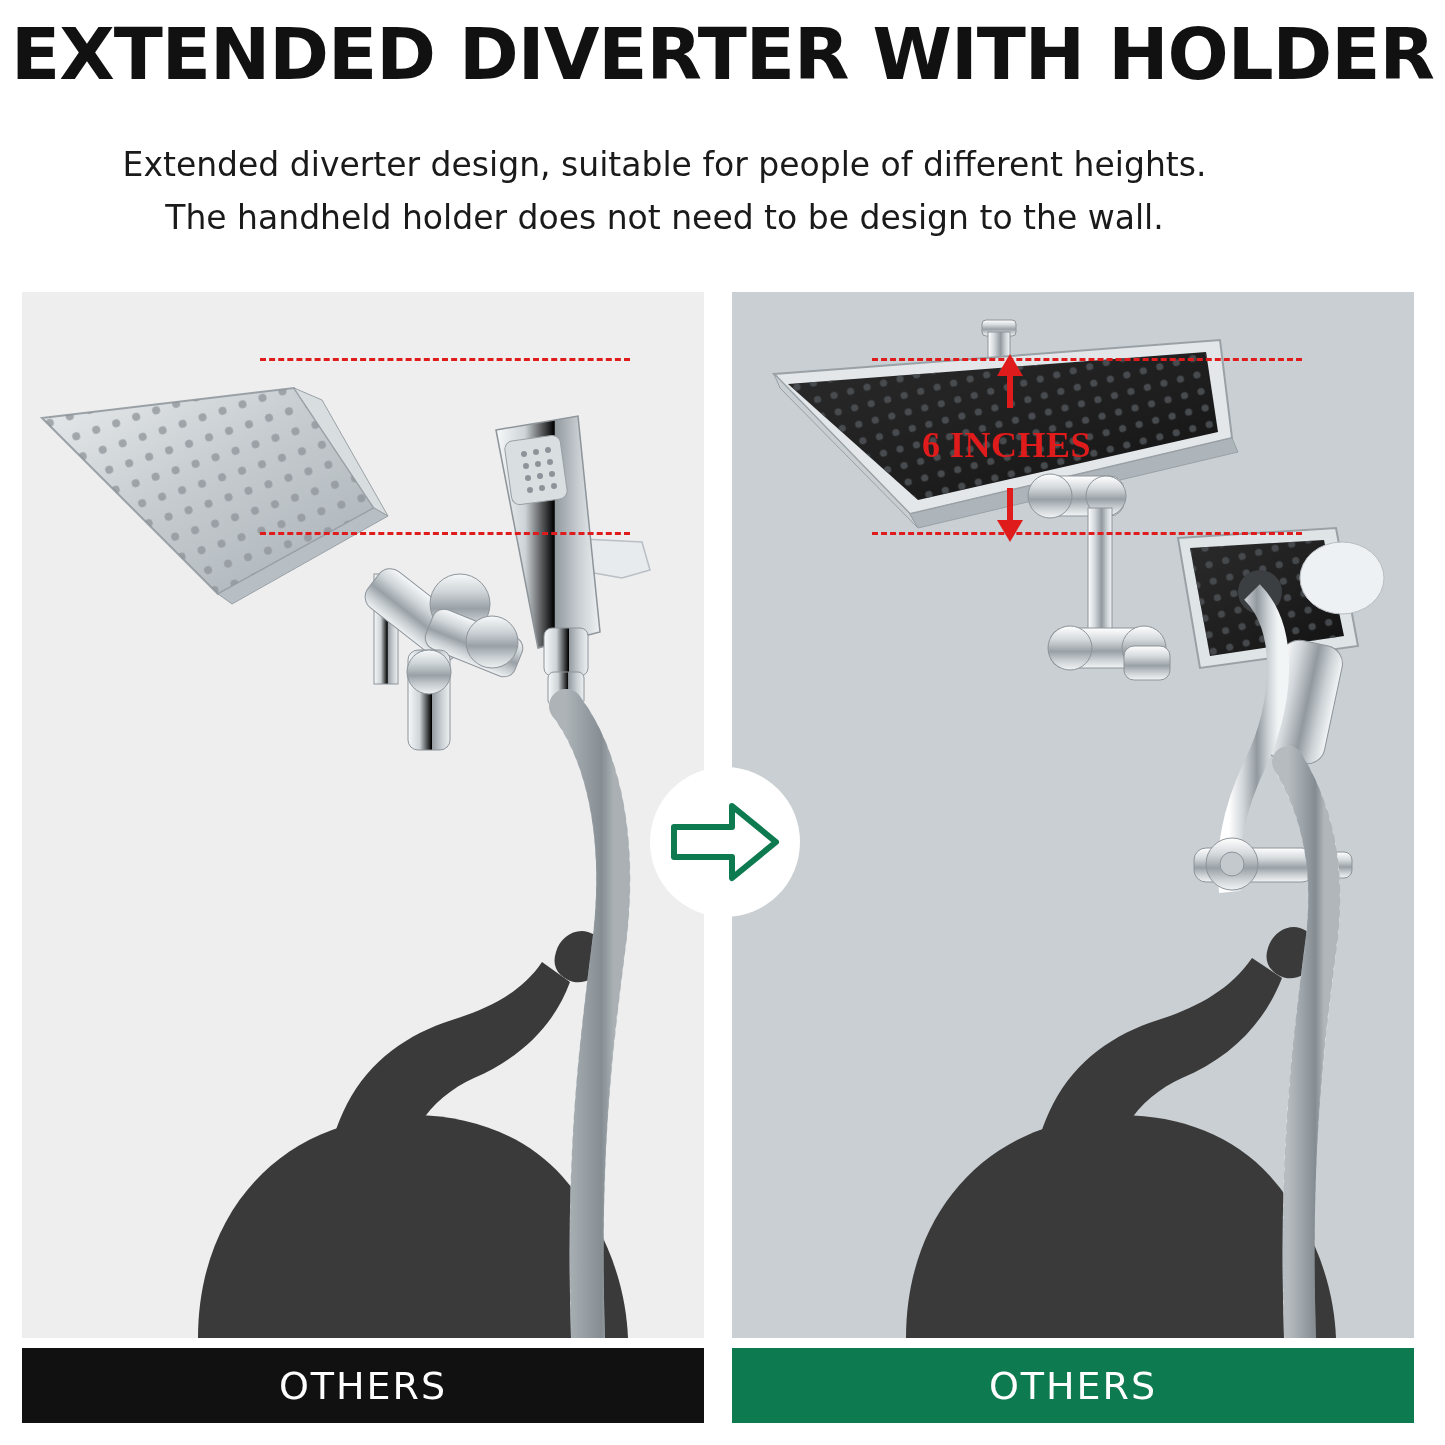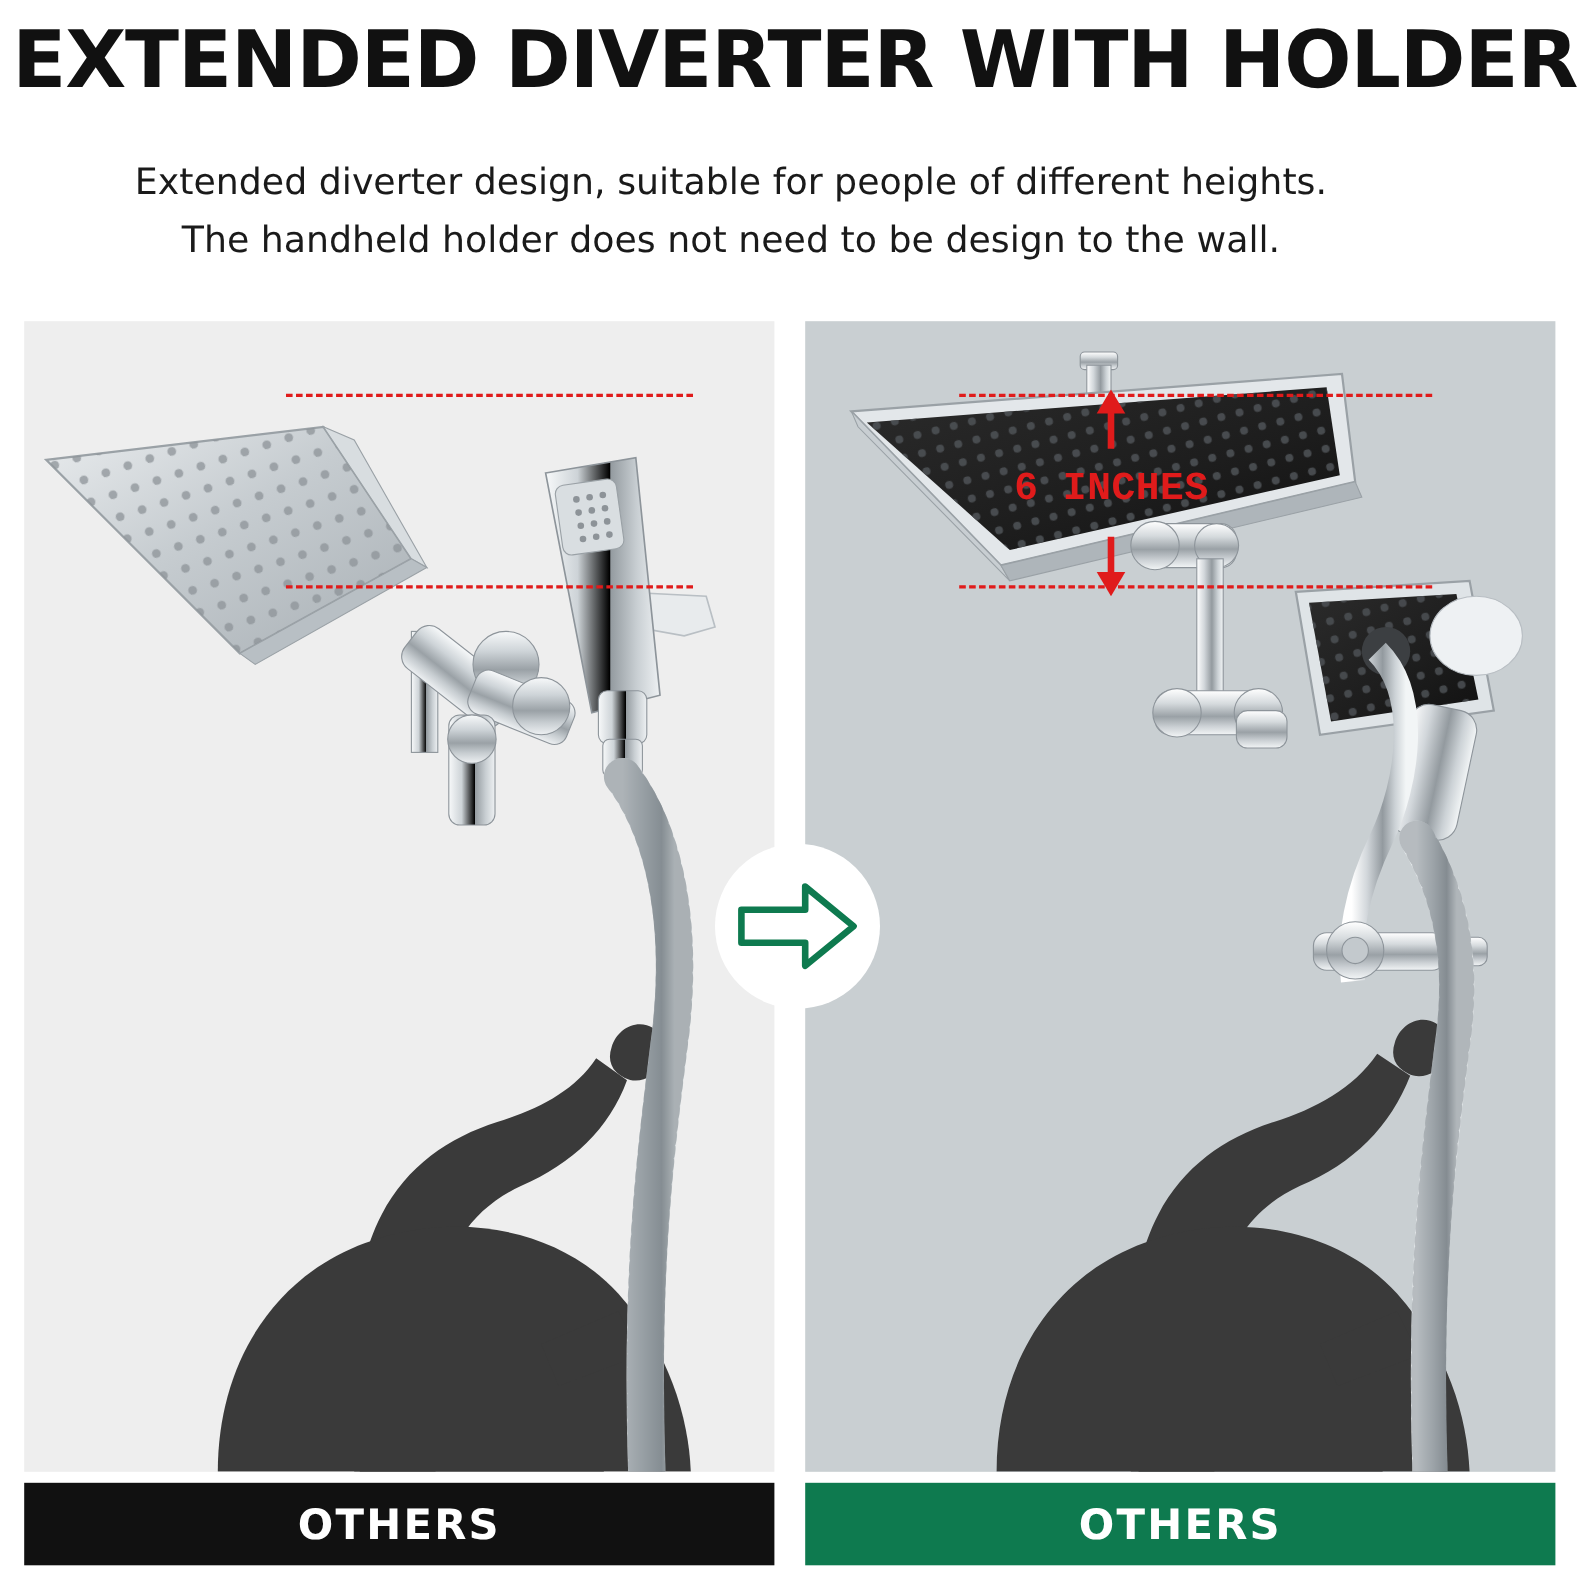--- a/index.html
+++ b/index.html
@@ -62,42 +62,42 @@
 
   .caption {
     position: absolute;
     top: 1348px;
     width: 682px;
     height: 75px;
     display: flex;
     align-items: center;
     justify-content: center;
     color: #ffffff;
-    font-weight: bold;
+    font-weight: normal;
     font-size: 38px;
     letter-spacing: 2px;
     font-family: "DejaVu Sans", sans-serif;
     text-align: right;
   }
   .caption-left  { left: 22px;  background: #111111; }
   .caption-right { left: 732px; background: #0e7a4f; }
 
   .dash-line {
     position: absolute;
     height: 0;
     border-top: 3px dashed #e01b1b;
   }
 
   .measure-label {
     position: absolute;
     color: #e01b1b;
     font-weight: bold;
     font-size: 36px;
     letter-spacing: 0.5px;
-    font-family: Liberation Mono, monospace;
+    font-family: Liberation Serif, serif;
     white-space: nowrap;
   }
 
   
   .arrow-badge {
     position: absolute;
     left: 650px;
     top: 767px;
     width: 150px;
     height: 150px;

